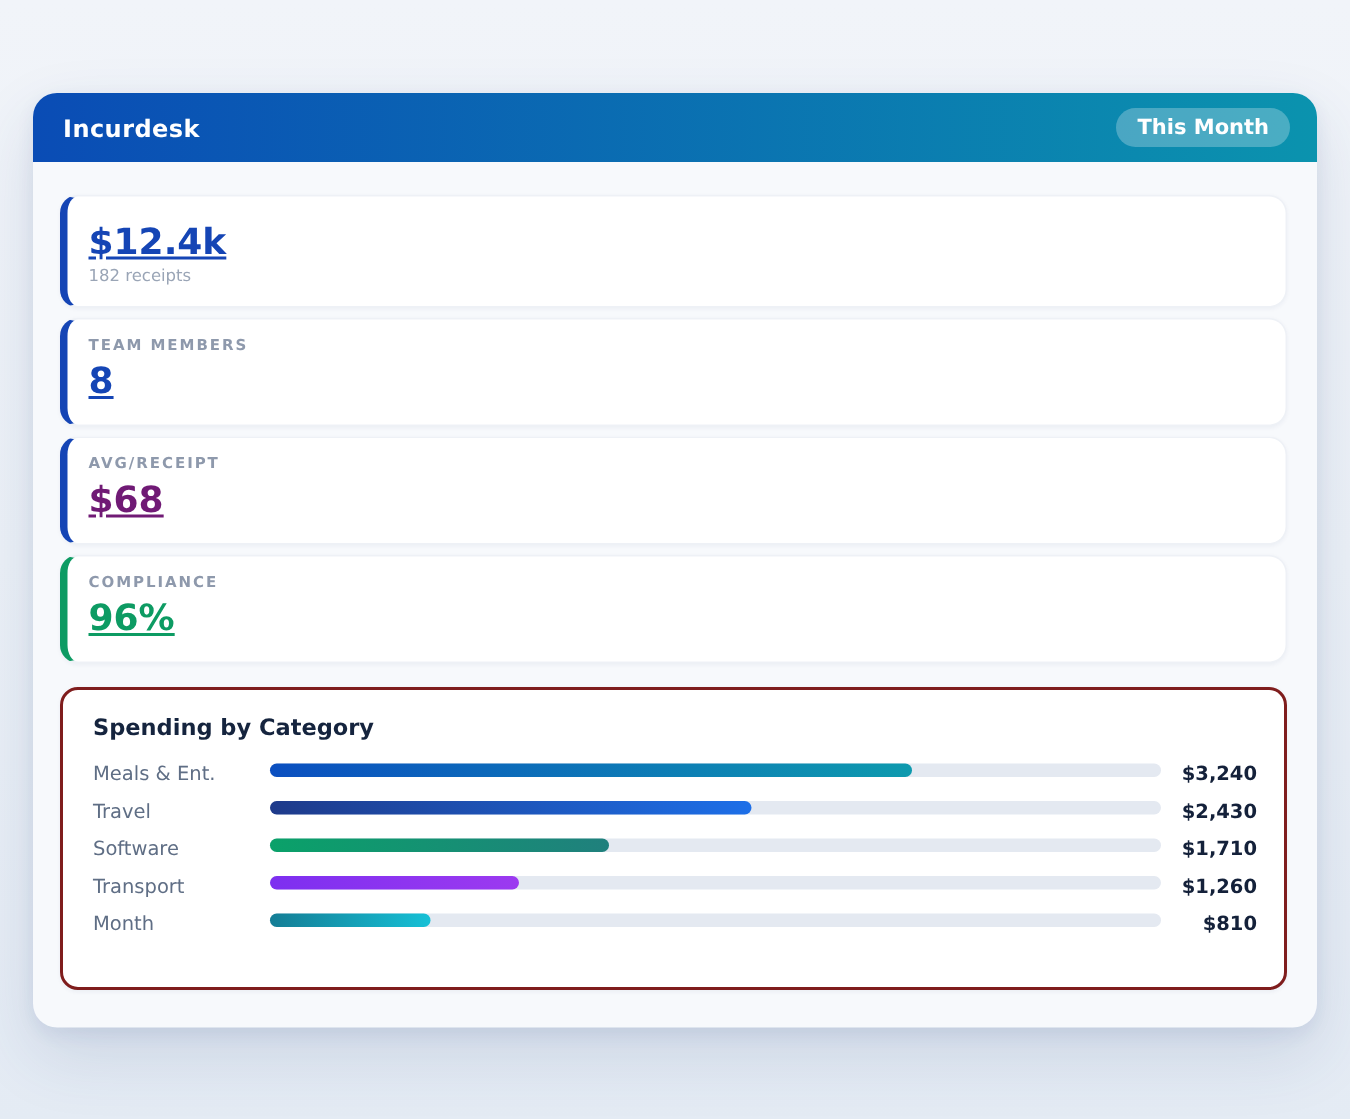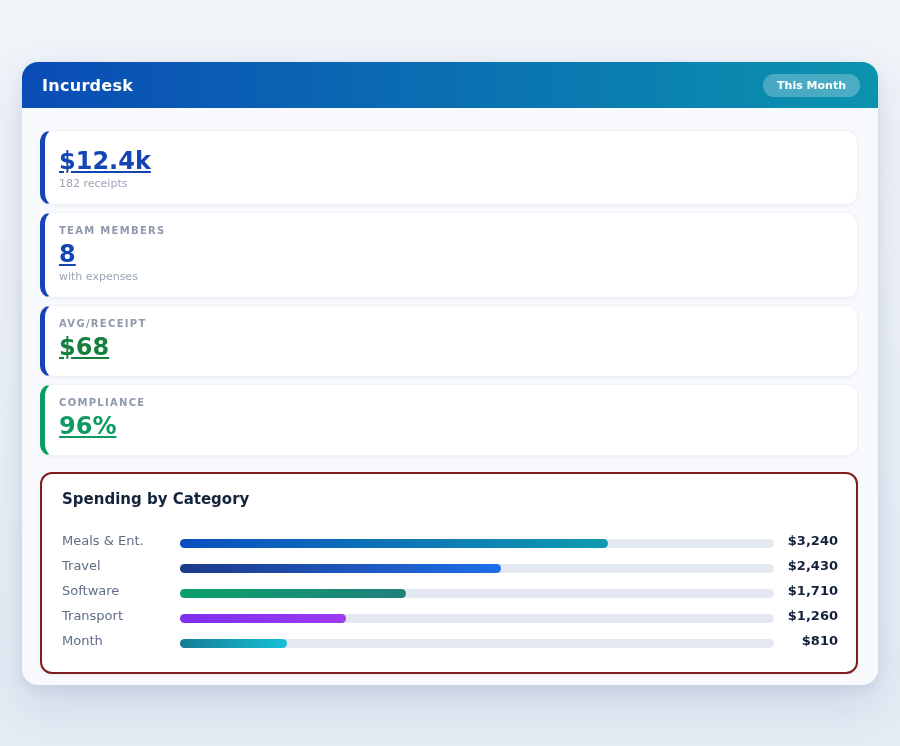--- a/index.html
+++ b/index.html
@@ -31,21 +31,21 @@
   }
   .app-title {
     color: #ffffff;
     font-size: 16px;
     font-weight: bold;
     letter-spacing: 0.3px;
   }
   .badge {
     background: rgba(255,255,255,0.26);
     color: #ffffff;
-    font-size: 11px;
+    font-size: 14px;
     font-weight: bold;
     padding: 5px 14px;
     border-radius: 999px;
     cursor: pointer;
   }
   .body {
     padding: 22px 20px 22px 18px;
   }
   .stat-card {
     background: #ffffff;
@@ -85,21 +85,21 @@
     box-shadow: 0 1px 3px rgba(25,45,90,0.05);
   }
   .cat-title {
     font-size: 15px;
     font-weight: bold;
     color: #15243e;
     margin-bottom: 15px;
   }
   .cat-row {
     display: flex;
-    align-items: flex-end;
+    align-items: flex-start;
     height: 25px;
   }
   .cat-label {
     width: 118px;
     flex: 0 0 118px;
     font-size: 13px;
     color: #5f6e85;
   }
   .cat-track {
     flex: 1;
@@ -135,26 +135,25 @@
     <div class="body">
       <div id="stats">
   <div class="stat-card" style="border-left-color: rgb(21, 69, 181);">
     <div class="stat-value" style="color: rgb(21, 69, 181);">$12.4k</div>
     <div class="stat-sub">182 receipts</div>
   </div>
 
   <div class="stat-card" style="border-left-color: rgb(21, 69, 181);">
     <div class="stat-label">TEAM MEMBERS</div>
     <div class="stat-value" style="color: rgb(21, 69, 181);">8</div>
-    <div class="stat-sub">with expenses</div>
   </div>
 
   <div class="stat-card" style="border-left-color: rgb(21, 69, 181);">
     <div class="stat-label">AVG/RECEIPT</div>
-    <div class="stat-value" style="color: #15803d;">$68</div>
+    <div class="stat-value" style="color: #701a75;">$68</div>
 
   </div>
 
   <div class="stat-card" style="border-left-color: rgb(13, 155, 99);">
     <div class="stat-label">COMPLIANCE</div>
     <div class="stat-value" style="color: rgb(13, 155, 99);">96%</div>
 
   </div>
 </div>
       <div class="cat-card">

